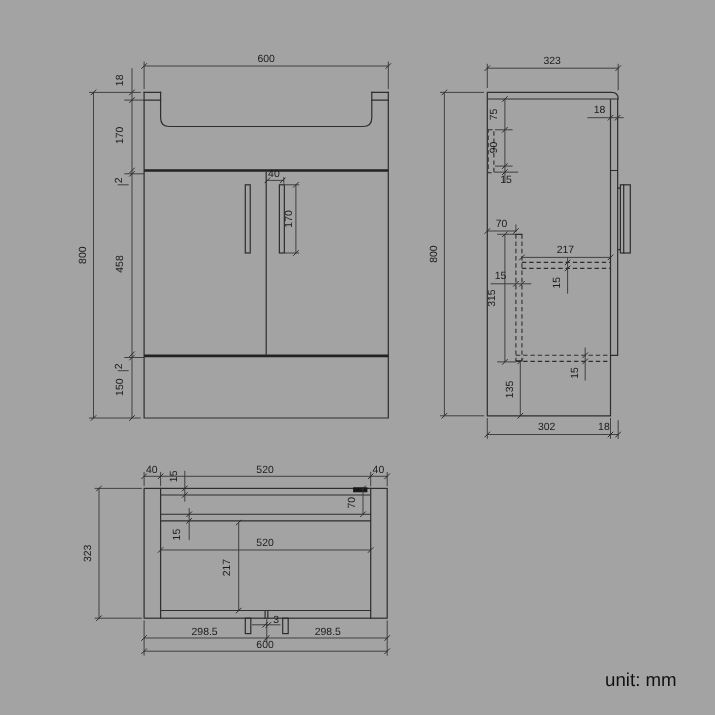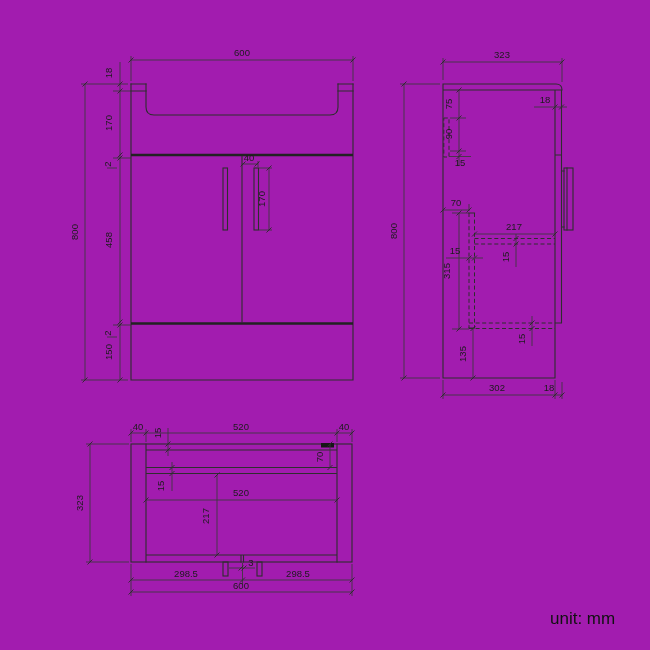--- a/index.html
+++ b/index.html
@@ -1,16 +1,16 @@
 <!DOCTYPE html>
 <html><head>
 <meta charset="utf-8">
 <style>
   html,body{margin:0;padding:0;background:#ffffff;}
-  .stage{position:relative;width:650px;height:650px;background:#a21caf;overflow:hidden;
+  .stage{position:relative;width:650px;height:650px;background:#a3a3a3;overflow:hidden;
          font-family:"Liberation Sans", sans-serif;}
   svg{display:block;}
   svg text{font-family:"Liberation Sans", sans-serif;font-size:9.5px;fill:#1c1c1c;}
   svg text.unit{font-size:17px;fill:#111;}
   .ln{stroke:#2e2e2e;stroke-width:1.1;fill:none;stroke-linecap:square;}
   .ln-heavy{stroke:#222;stroke-width:2.4;fill:none;}
   .ln-dim{stroke:#3a3a3a;stroke-width:0.85;fill:none;}
   .ln-dash{stroke:#2e2e2e;stroke-width:1;fill:none;stroke-dasharray:4 2.6;}
   .tick{stroke:#2a2a2a;stroke-width:0.9;fill:none;}
   .fill-dark{fill:#161616;stroke:none;}

